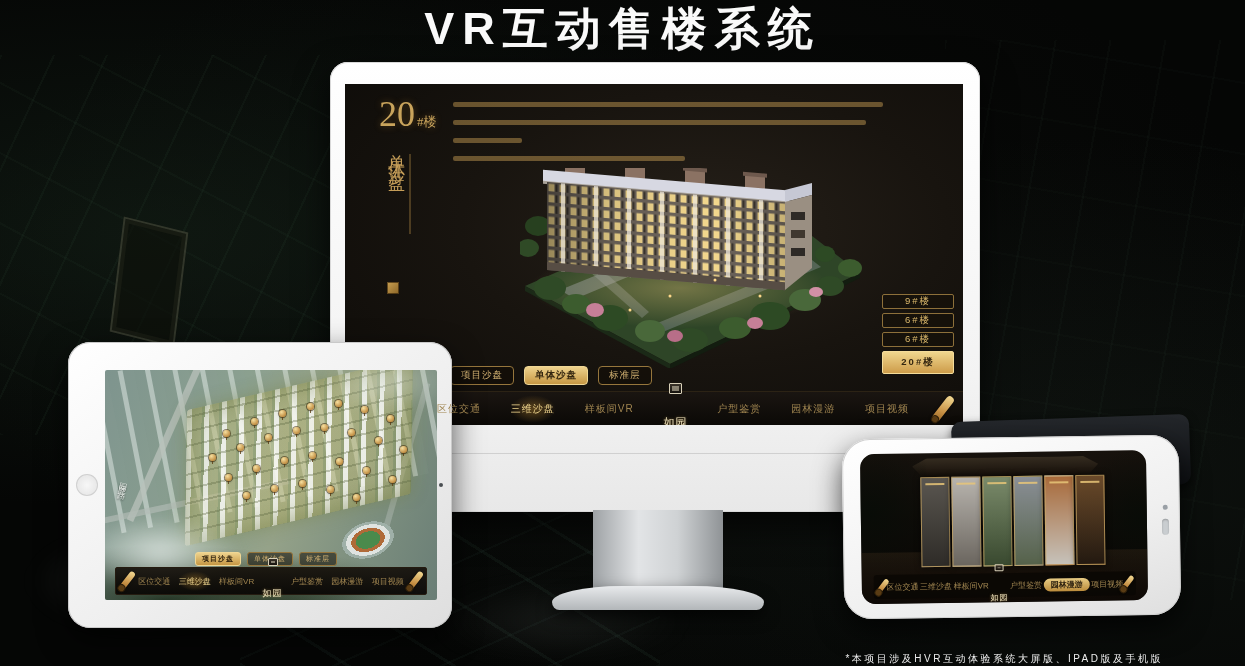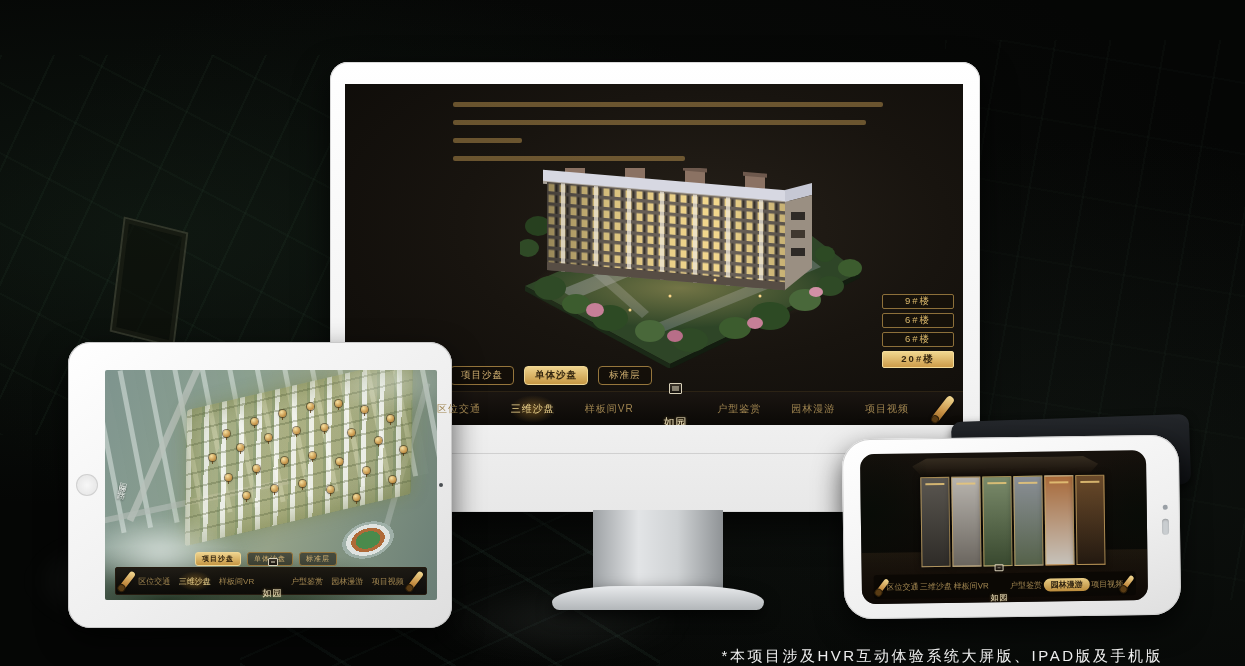--- a/index.html
+++ b/index.html
@@ -26,21 +26,21 @@
   .wall-frame{position:absolute;left:116px;top:224px;width:62px;height:112px;
     border:2px solid rgba(95,100,80,.45);background:rgba(14,17,11,.65);
     transform:rotate(7deg) skewY(7deg);box-shadow:inset 0 0 0 4px rgba(30,33,24,.6);}
   .smoke1{position:absolute;left:30px;bottom:40px;width:220px;height:90px;filter:blur(12px);
     background:radial-gradient(rgba(205,215,210,.16), transparent 70%);}
   .smoke2{position:absolute;left:430px;bottom:10px;width:260px;height:70px;filter:blur(14px);
     background:radial-gradient(rgba(205,215,210,.10), transparent 70%);}
   
   .page-title{position:absolute;top:0;left:0;width:100%;margin:0;text-align:center;
     font-size:45px;font-weight:bold;letter-spacing:8px;color:#fafafa;line-height:58px;}
-  .footnote{position:absolute;right:82px;bottom:0;margin:0;font-size:15px;
+  .footnote{position:absolute;right:82px;bottom:0;margin:0;font-size:10px;
     letter-spacing:2.5px;color:#ededed;}
   
   .monitor-body{position:absolute;left:330px;top:62px;width:650px;height:450px;
     background:linear-gradient(#ffffff,#f3f3f3 70%,#e8e8e8);
     border-radius:18px 18px 8px 8px;
     box-shadow:0 14px 34px rgba(0,0,0,.7), inset 0 0 0 1px #d9d9d9;}
   .chin-seam{position:absolute;left:0;right:0;top:391px;height:1px;background:#d0d0d0;}
   .stand-neck{position:absolute;left:593px;top:510px;width:130px;height:80px;
     background:linear-gradient(90deg,#9ea2a5,#e2e4e6 35%,#cfd2d4 65%,#8f9396);
     clip-path:polygon(0 0,100% 0,112% 100%,-12% 100%);}
@@ -63,21 +63,21 @@
   
   .para{position:absolute;left:108px;top:18px;width:430px;}
   .pl{height:5px;background:rgba(190,150,80,.5);border-radius:2px;margin-bottom:13px;}
   
   .model{position:absolute;left:175px;top:84px;width:400px;height:200px;}
   
   .bldg-btns{position:absolute;left:537px;top:210px;width:72px;display:flex;flex-direction:column;gap:4px;}
   .bb{height:15px;font-size:9.5px;letter-spacing:2px;color:#dcb96c;background:rgba(22,16,8,.6);
     border:1px solid #8d703a;border-radius:2px;display:flex;align-items:center;justify-content:center;
     font-family:"Liberation Sans",sans-serif;cursor:pointer;}
-  .bb.active{height:17px;background:linear-gradient(#f0d68e,#cd9c4a);color:#342610;
+  .bb.active{height:23px;background:linear-gradient(#f0d68e,#cd9c4a);color:#342610;
     border-color:#f4dc9a;font-weight:bold;}
   
   .tabs{position:absolute;display:flex;gap:10px;}
   .m-tabs{left:105px;bottom:40px;}
   .tab{font-size:9.5px;letter-spacing:1px;color:#d3b272;border:1px solid #96763c;border-radius:4px;
     padding:2px 10px;background:rgba(18,12,6,.55);white-space:nowrap;cursor:pointer;}
   .tab.active{background:linear-gradient(#eed28c,#c69744);color:#33250f;border-color:#f0d795;font-weight:bold;}
   
   .logo{display:flex;flex-direction:column;align-items:center;gap:1px;margin-top:-4px;cursor:pointer;}
   .logo-seal{width:11px;height:9px;border:1px solid #d8d0b8;border-radius:1px;position:relative;
@@ -204,23 +204,30 @@
 
 <div class="stage">
   <div class="bg-tint"></div>
   <div class="map-a"></div>
   <div class="map-b"></div>
   <div class="map-c"></div>
   <div class="wall-frame"></div>
   <div class="smoke1"></div>
   <div class="smoke2"></div>
 
+  <h1 class="page-title">VR互动售楼系统</h1>
 
   <section class="monitor-body">
     <div class="screen">
+      <div class="title-block">
+        <div class="t-num"><span>20</span><span class="t-unit">#楼</span></div>
+        <div class="t-vert">单体沙盘</div>
+        <div class="t-en-bar"></div>
+        <div class="t-seal"></div>
+      </div>
 
       <div class="para">
         <div class="pl" style="width:100%"></div>
         <div class="pl" style="width:96%"></div>
         <div class="pl" style="width:16%"></div>
         <div class="pl" style="width:54%"></div>
       </div>
 
       <svg class="model" viewBox="0 0 400 200">
         <defs>

